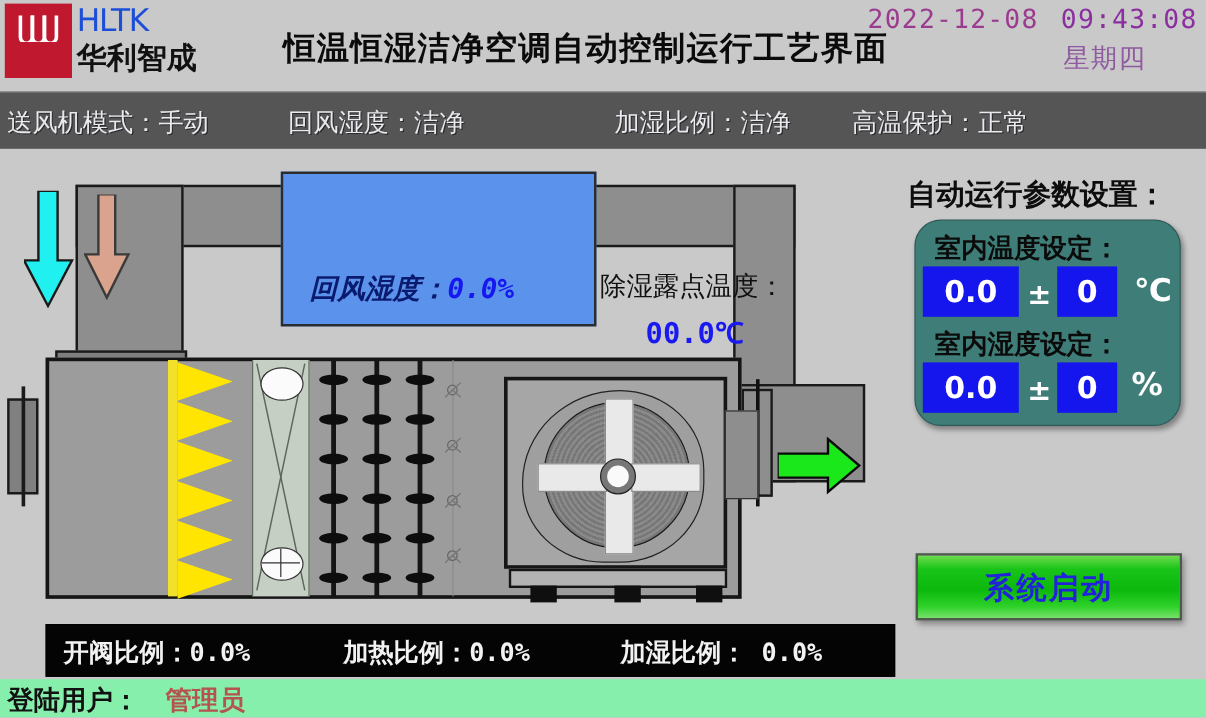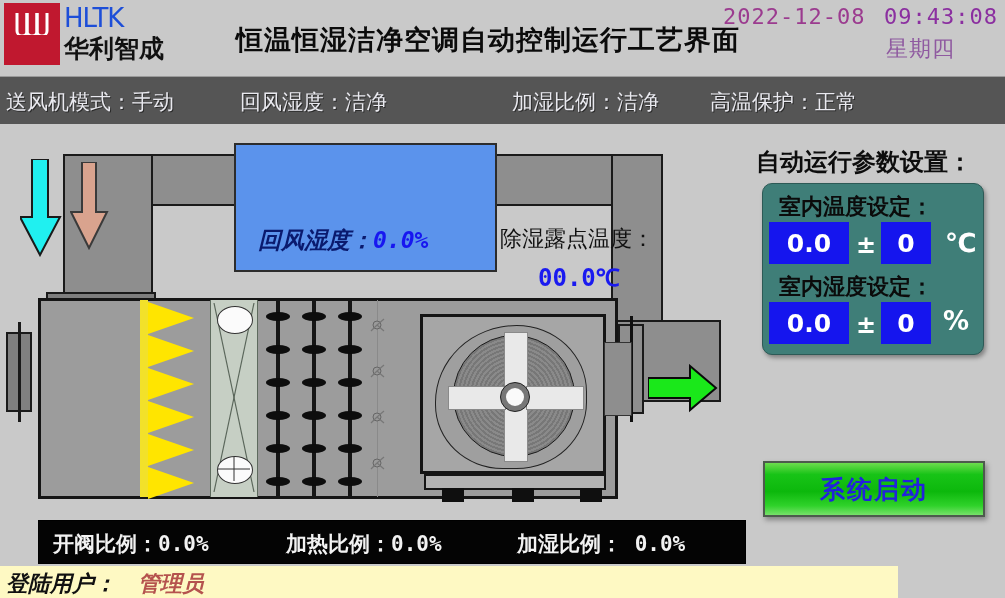--- a/index.html
+++ b/index.html
@@ -84,21 +84,21 @@
   #info-r1{top:28px;} #info-r2{top:80px;font-style:italic;}
 
   
   #dew-label{position:absolute;left:500px;top:100px;font-size:22px;color:#111;white-space:nowrap;}
   #dew-value{position:absolute;left:538px;top:136px;font-size:24px;font-weight:bold;color:#1a1af0;
     font-family:"DejaVu Sans Mono","Liberation Mono",monospace;}
 
   
   #param-title{position:absolute;left:756px;top:22px;font-size:24px;font-weight:bold;color:#0d0d0d;white-space:nowrap;}
   #param-panel{position:absolute;left:762px;top:59px;width:220px;height:170px;background:#3f7e78;
-    border-radius:10px;border:1px solid #2d5a56;box-shadow:2px 3px 4px rgba(0,0,0,.35);}
+    border-radius:22px;border:1px solid #2d5a56;box-shadow:2px 3px 4px rgba(0,0,0,.35);}
   .pp-label{position:absolute;left:16px;font-size:22px;font-weight:bold;color:#0b0b0b;white-space:nowrap;}
   #ppl1{top:8px;} #ppl2{top:88px;}
   .pp-field{position:absolute;background:#1515ee;display:flex;align-items:center;justify-content:center;
     color:#ffffff;font-weight:bold;font-family:"DejaVu Sans","Liberation Sans",sans-serif;}
   .pp-big{width:80px;height:42px;font-size:25px;text-align:center;}
   .pp-small{width:50px;height:42px;font-size:25px;}
   .pp-pm{position:absolute;font-size:24px;font-weight:bold;color:#ffffff;}
   .pp-unit{position:absolute;font-size:26px;font-weight:bold;color:#ffffff;}
   #f1{left:6px;top:38px;} #pm1{left:93px;top:47px;} #f2{left:118px;top:38px;} #u1{left:182px;top:44px;}
   #f3{left:6px;top:118px;} #pm2{left:93px;top:127px;} #f4{left:118px;top:118px;} #u2{left:180px;top:122px;}
@@ -109,21 +109,21 @@
     border:2px solid #4d5a4d;display:flex;align-items:center;justify-content:center;
     box-shadow:2px 3px 5px rgba(0,0,0,.35);cursor:pointer;}
   #start-label{font-size:25px;font-weight:bold;color:#2222dd;letter-spacing:2px;}
 
   
   #ratio-bar{position:absolute;left:38px;top:396px;width:706px;height:42px;background:#040404;border:1px solid #000;}
   .ratio-item{position:absolute;top:9px;font-size:21px;font-weight:bold;color:#f2f2f2;white-space:nowrap;}
   #rt0{left:14px;} #rt1{left:247px;} #rt2{left:478px;}
   .ratio-num{font-family:"DejaVu Sans Mono","Liberation Mono",monospace;}
 
-  #login-bar{position:absolute;left:0;top:566px;width:898px;height:32px;background:#fef9c3;font-style:italic;}
+  #login-bar{position:absolute;left:0;top:566px;width:1005px;height:32px;background:#86efac;}
   #login-label{position:absolute;left:6px;top:3px;font-size:22px;font-weight:bold;color:#111;}
   #login-user{position:absolute;left:138px;top:3px;font-size:22px;font-weight:bold;color:#b5534e;}
 </style>
 </head>
 <body>
 
 <div id="app">
 
   <div id="header">
     <div id="logo-box">

